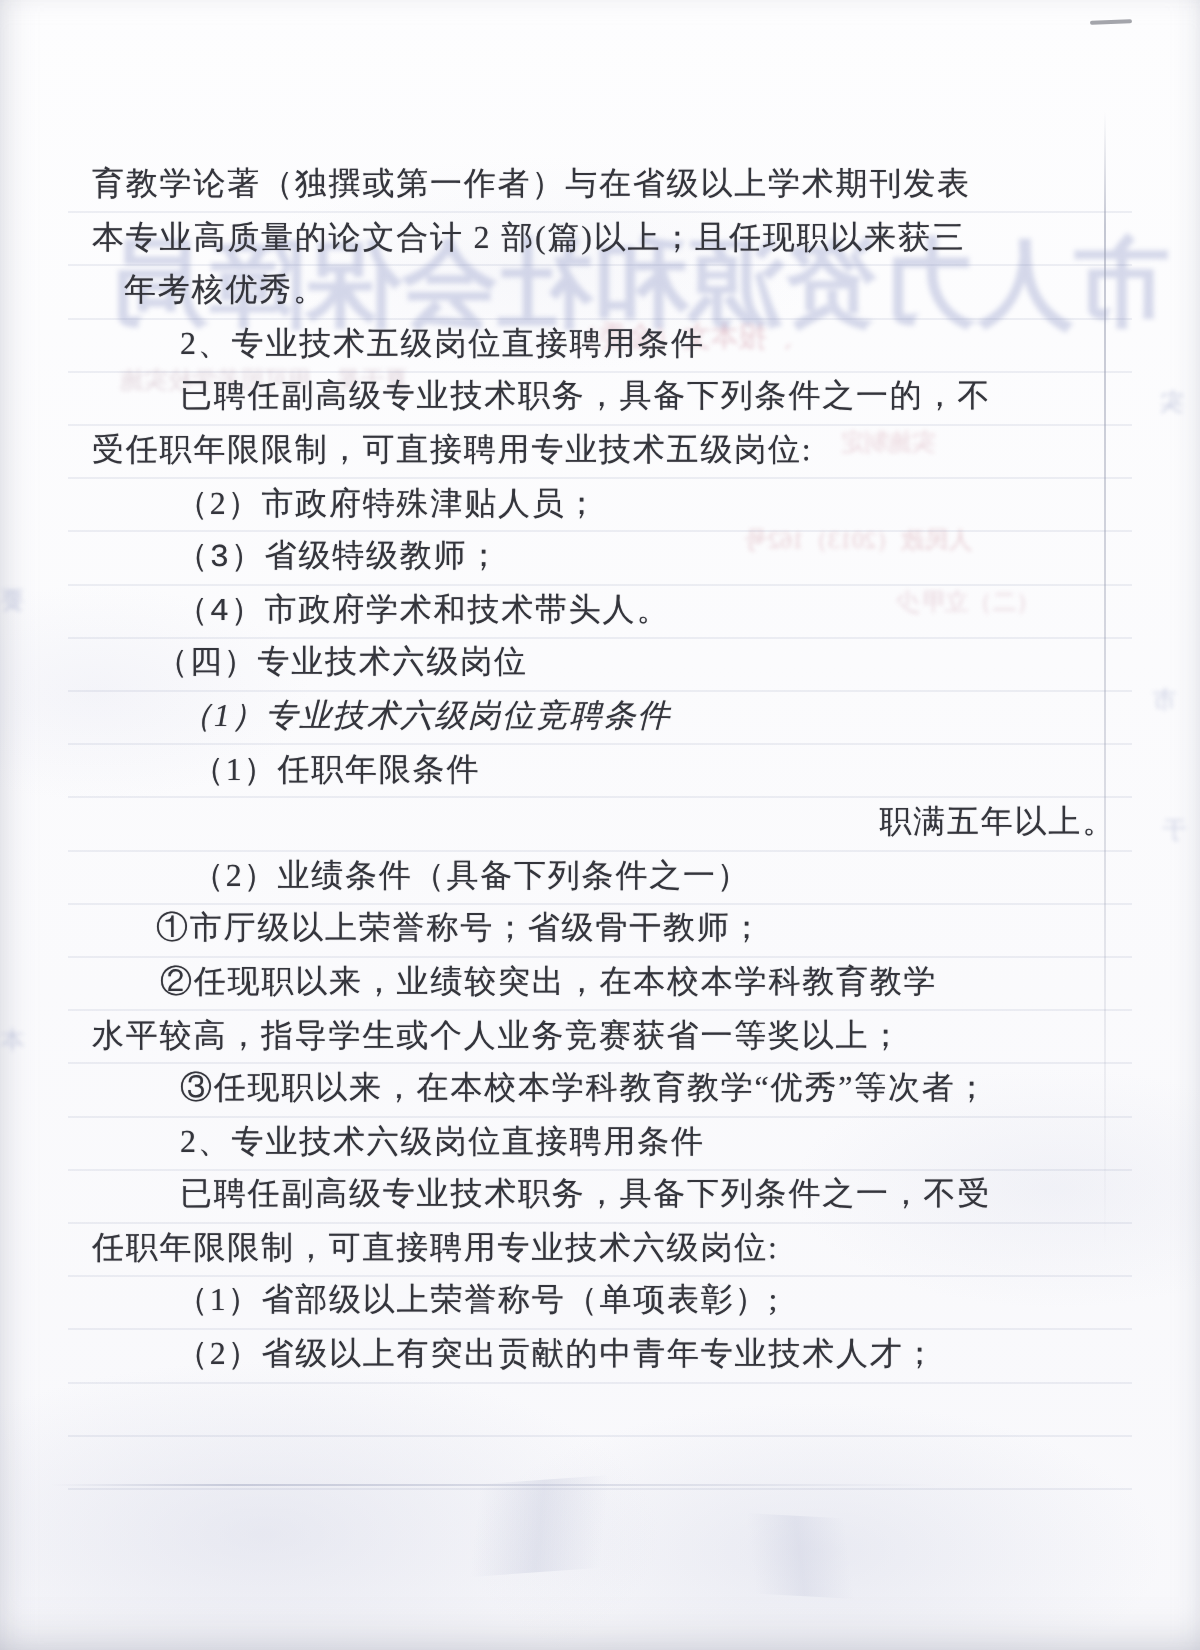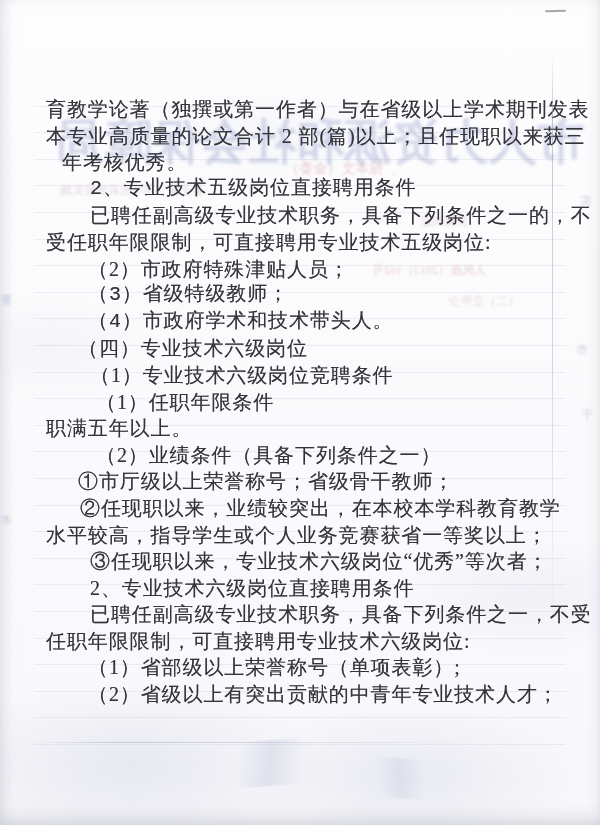--- a/index.html
+++ b/index.html
@@ -24,22 +24,22 @@
       inset 0 10px 14px -12px rgba(190,192,205,.25);
   }
   .ruling{
     position:absolute;left:34px;top:80px;width:532px;height:668px;
     background:repeating-linear-gradient(to bottom,
       transparent 0px, transparent 25.6px,
       rgba(128,138,172,.13) 25.6px, rgba(128,138,172,.13) 26.6px);
     pointer-events:none;
   }
   .textblock{
-    position:absolute;left:46px;top:96px;width:512px;
-    font-size:20px;line-height:26.6px;letter-spacing:0.9px;
+    position:absolute;left:46px;top:80px;width:512px;
+    font-size:16px;line-height:26.6px;letter-spacing:0.9px;
     color:#34353c;
     text-shadow:0 0 .5px rgba(52,53,60,.55);
   }
   .line{white-space:nowrap;}
   .watermark{
     position:absolute;top:103px;left:58px;width:524px;height:78px;
     display:flex;align-items:center;justify-content:center;
     font-size:48px;font-weight:bold;white-space:nowrap;
     transform:scaleX(-1);
     color:#9aa2cd;opacity:.40;filter:blur(1.4px);
@@ -93,35 +93,35 @@
       <div class="frag" style="left: 576px; top: 342px; font-size: 12px; color: rgb(154, 163, 200); opacity: 0.45;">市</div>
       <div class="frag" style="left: 581px; top: 407px; font-size: 12px; color: rgb(154, 163, 200); opacity: 0.45;">于</div>
     </div>
 
   <div class="ruling"></div>
 
   <div class="textblock" id="textblock">
       <div class="line" style="padding-left: 0px;">育教学论著（独撰或第一作者）与在省级以上学术期刊发表</div>
       <div class="line" style="padding-left: 0px;">本专业高质量的论文合计 2 部(篇)以上；且任现职以来获三</div>
       <div class="line" style="padding-left: 0px; margin-left: 16px;">年考核优秀。</div>
-      <div class="line" style="padding-left: 44px; font-family: Liberation Mono, monospace;">2、专业技术五级岗位直接聘用条件</div>
+      <div class="line" style="padding-left: 44px;">2、专业技术五级岗位直接聘用条件</div>
       <div class="line" style="padding-left: 44px;">已聘任副高级专业技术职务，具备下列条件之一的，不</div>
       <div class="line" style="padding-left: 0px;">受任职年限限制，可直接聘用专业技术五级岗位:</div>
       <div class="line" style="padding-left: 42px;">（2）市政府特殊津贴人员；</div>
       <div class="line" style="padding-left: 42px; font-family: Liberation Mono, monospace;">（3）省级特级教师；</div>
       <div class="line" style="padding-left: 42px; font-family: Liberation Mono, monospace;">（4）市政府学术和技术带头人。</div>
       <div class="line" style="padding-left: 32px;">（四）专业技术六级岗位</div>
-      <div class="line" style="padding-left: 44px;">（1）专业技术六级岗位竞聘条件</div>
+      <div class="line" style="padding-left: 44px; font-style: italic;">（1）专业技术六级岗位竞聘条件</div>
       <div class="line" style="padding-left: 50px;">（1）任职年限条件</div>
-      <div class="line" style="padding-left: 0px;">职满五年以上。</div>
+      <div class="line" style="padding-left: 0px; text-align: right;">职满五年以上。</div>
       <div class="line" style="padding-left: 50px;">（2）业绩条件（具备下列条件之一）</div>
       <div class="line" style="padding-left: 32px;">①市厅级以上荣誉称号；省级骨干教师；</div>
       <div class="line" style="padding-left: 34px;">②任现职以来，业绩较突出，在本校本学科教育教学</div>
       <div class="line" style="padding-left: 0px;">水平较高，指导学生或个人业务竞赛获省一等奖以上；</div>
-      <div class="line" style="padding-left: 44px;">③任现职以来，专业技术六级岗位“优秀”等次者；</div>
+      <div class="line" style="padding-left: 44px;">③任现职以来，在本校本学科教育教学“优秀”等次者；</div>
       <div class="line" style="padding-left: 44px;">2、专业技术六级岗位直接聘用条件</div>
       <div class="line" style="padding-left: 44px;">已聘任副高级专业技术职务，具备下列条件之一，不受</div>
       <div class="line" style="padding-left: 0px;">任职年限限制，可直接聘用专业技术六级岗位:</div>
       <div class="line" style="padding-left: 42px;">（1）省部级以上荣誉称号（单项表彰）;</div>
       <div class="line" style="padding-left: 42px;">（2）省级以上有突出贡献的中青年专业技术人才；</div>
     </div>
 
   <div class="crease-v"></div>
   <div class="corner-dash"></div>
   <div class="rule-below"></div>

